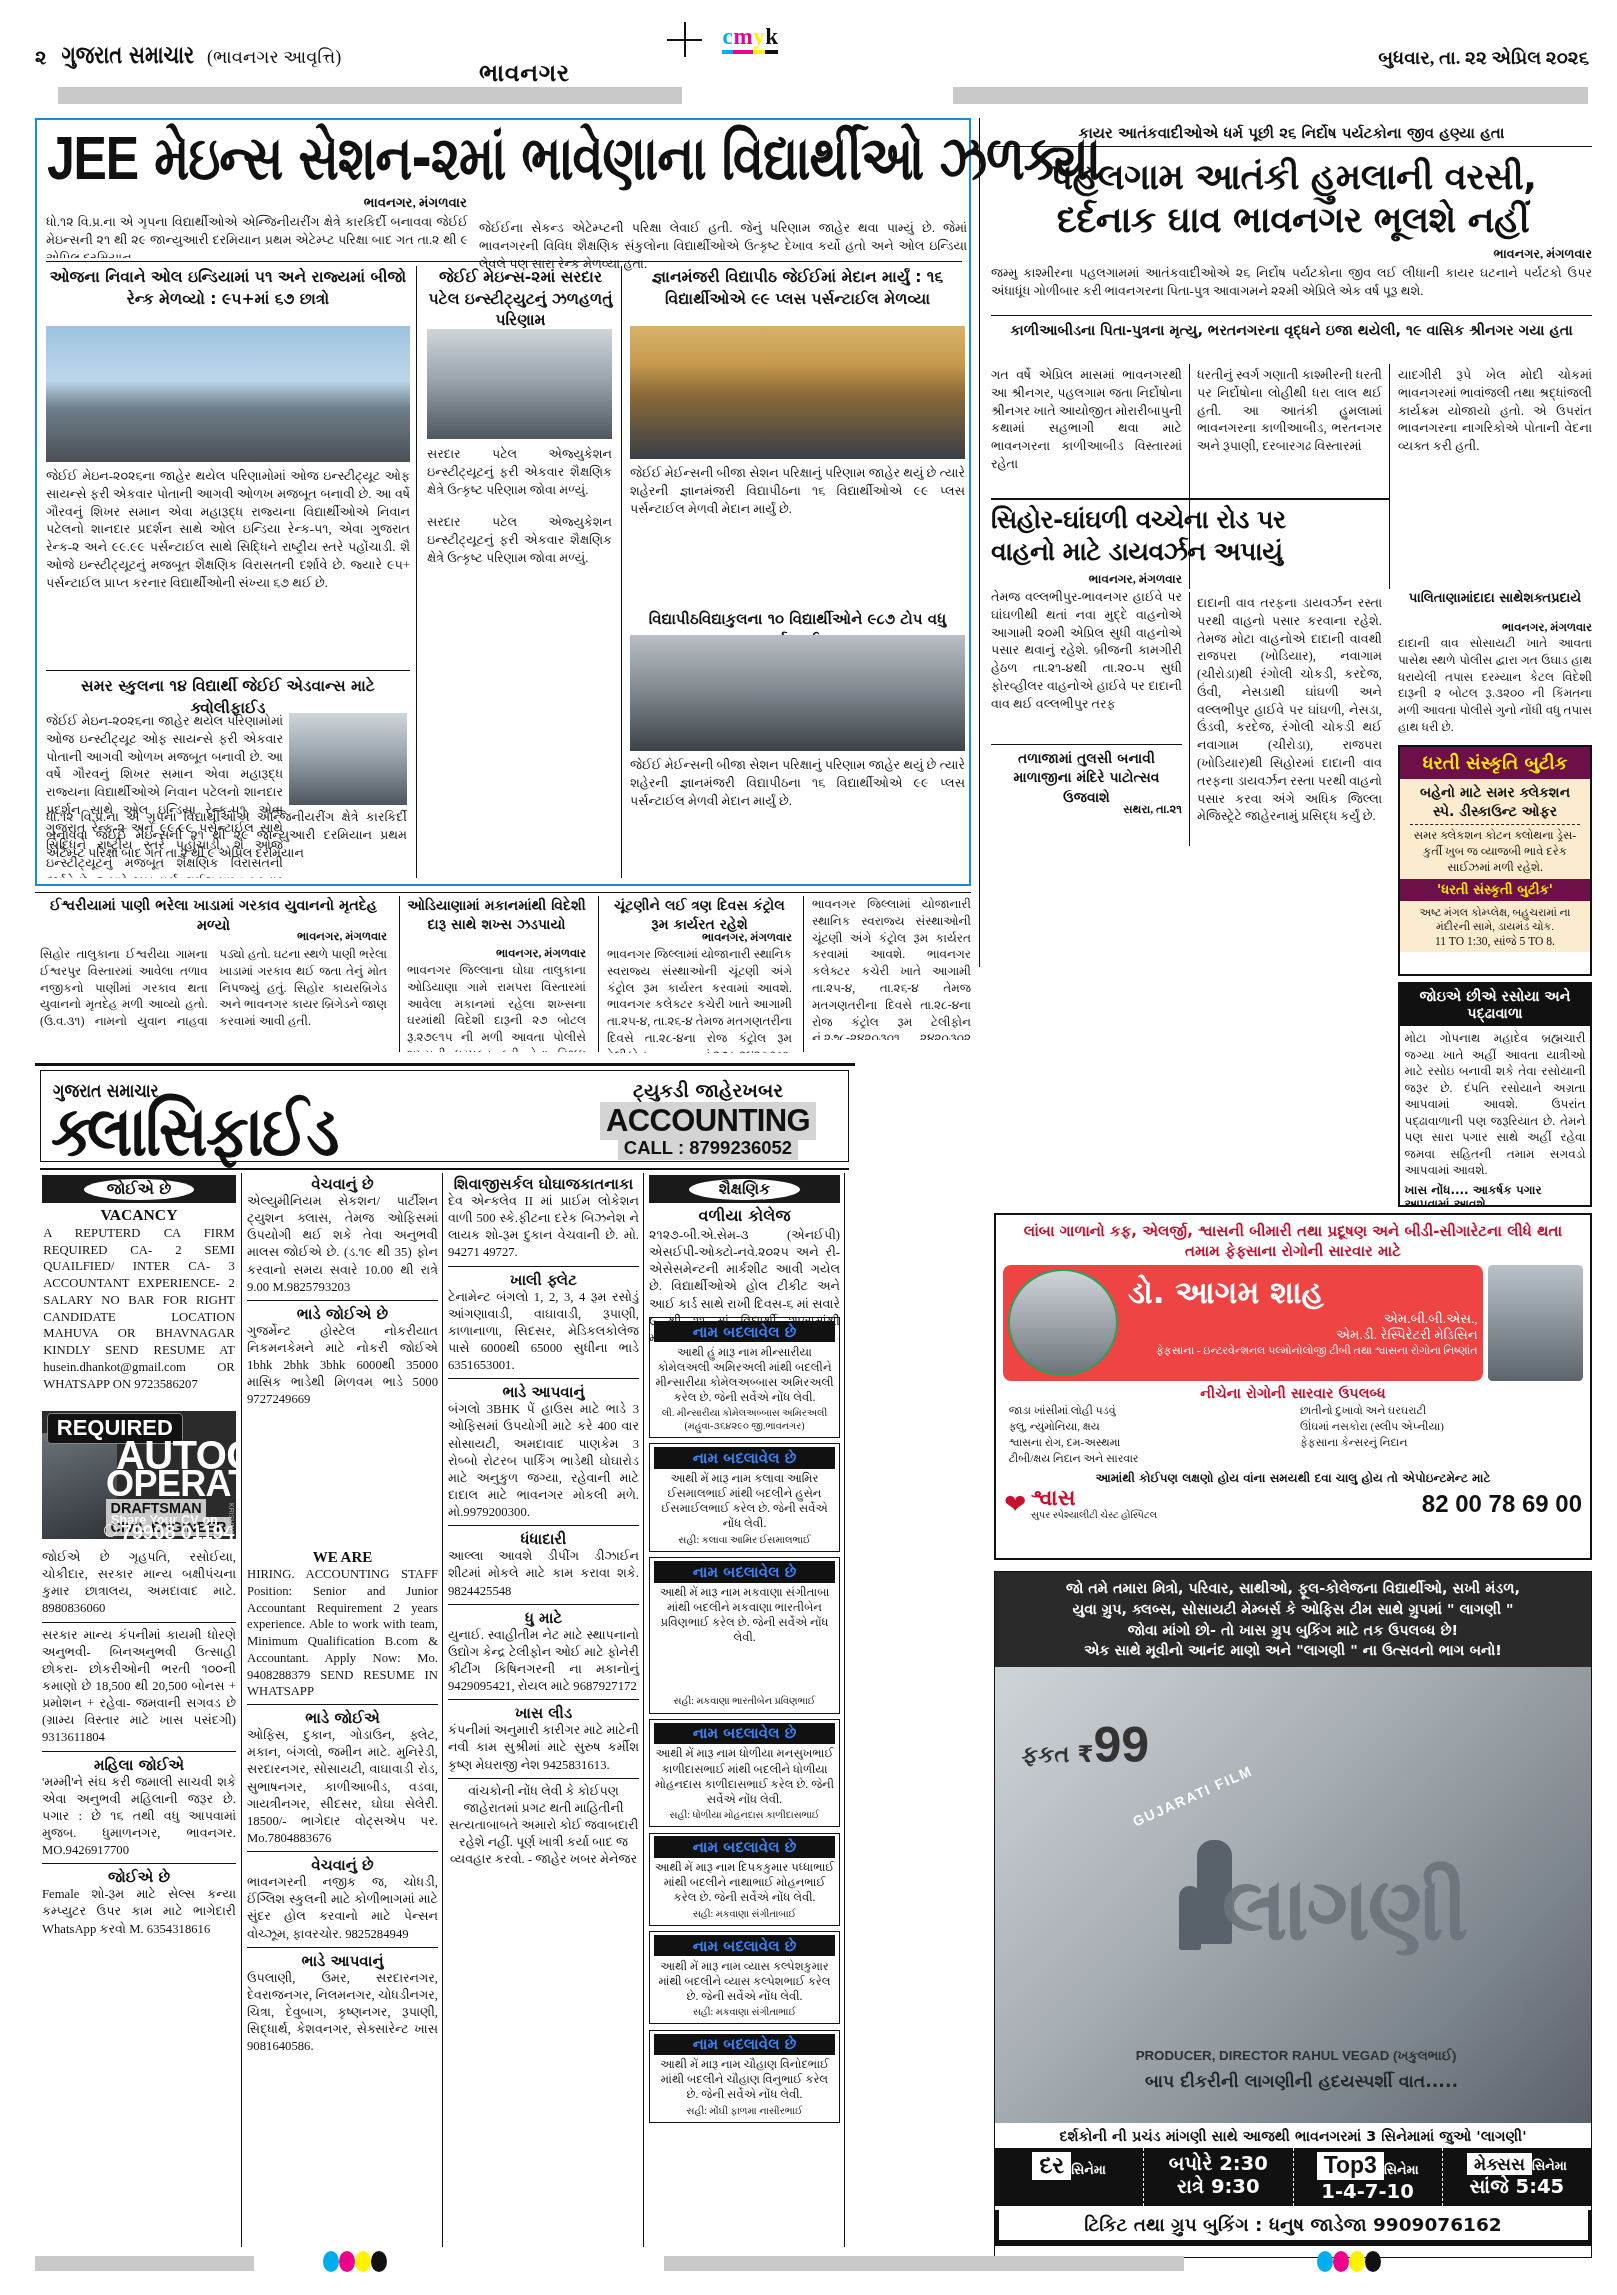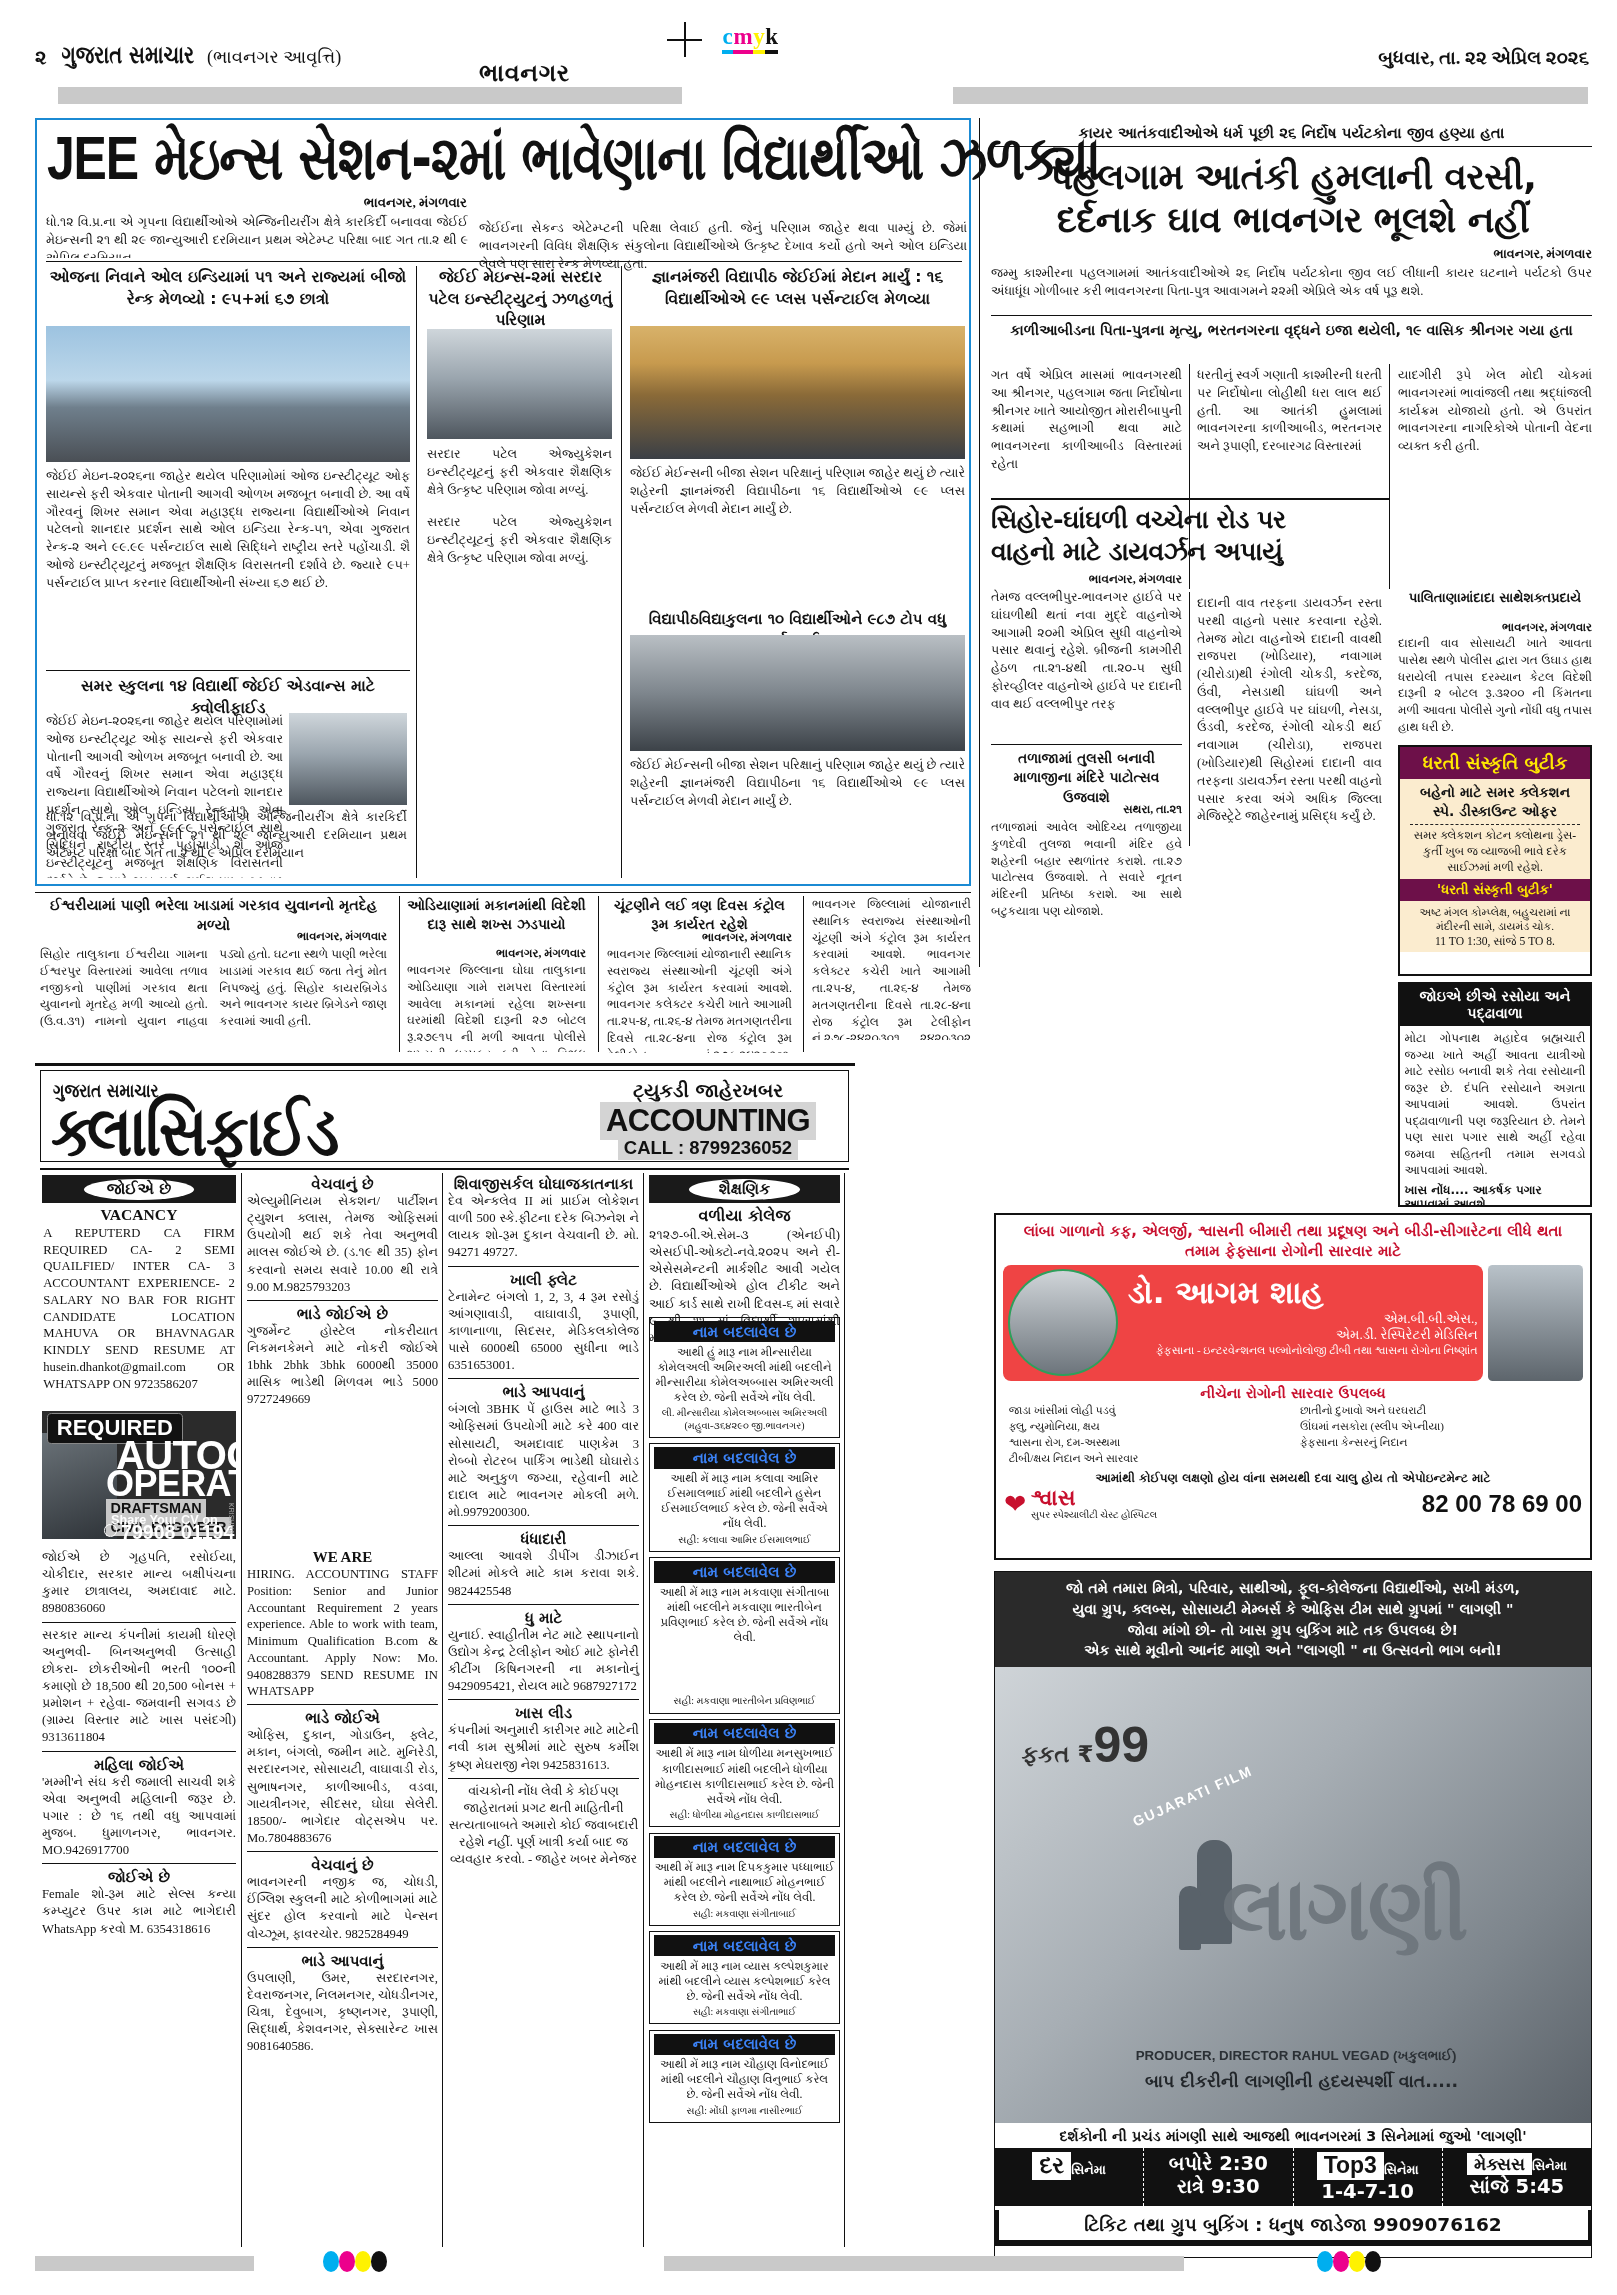--- a/index.html
+++ b/index.html
@@ -226,21 +226,20 @@
   <div class="bodysm" style="position:absolute;left:1197px;top:595px;width:185px;height:254px;">દાદાની વાવ તરફના ડાયવર્ઝન રસ્તા પરથી વાહનો પસાર કરવાના રહેશે. તેમજ મોટા વાહનોએ દાદાની વાવથી રાજપરા (ખોડિયાર), નવાગામ (ચીરોડા)થી રંગોલી ચોકડી, કરદેજ, ઉંવી, નેસડાથી ઘાંઘળી અને વલ્લભીપુર હાઈવે પર ઘાંઘળી, નેસડા, ઉંડવી, કરદેજ, રંગોલી ચોકડી થઈ નવાગામ (ચીરોડા), રાજપરા (ખોડિયાર)થી સિહોરમાં દાદાની વાવ તરફના ડાયવર્ઝન રસ્તા પરથી વાહનો પસાર કરવા અંગે અધિક જિલ્લા મેજિસ્ટ્રેટે જાહેરનામું પ્રસિદ્ધ કર્યું છે.</div>
   <div class="vrule" style="left:1189px;top:592px;height:254px;"></div>
 
   <div class="subhead" style="position:absolute;left:1398px;top:589px;width:194px;font-size:13.3px;">પાલિતાણામાંદાદા સાથેશક્તપ્રદાયે</div>
   <div class="byline" style="position:absolute;left:1398px;top:621px;width:194px;font-size:11.6px;">ભાવનગર, મંગળવાર</div>
   <div class="bodysm" style="position:absolute;left:1398px;top:635px;width:194px;height:101px;font-size:12px;">દાદાની વાવ સોસાયટી ખાતે આવતા પાસેથ સ્થળે પોલીસ દ્વારા ગત ઉઘાડ હાથ ધરાયેલી તપાસ દરમ્યાન કેટલ વિદેશી દારૂની ૨ બોટલ રૂ.૩૨૦૦ ની કિંમતના મળી આવતા પોલીસે ગુનો નોંધી વધુ તપાસ હાથ ધરી છે.</div>
 
   <div class="rule" style="left:991px;top:744px;width:191px;height:1.2px;"></div>
   <div class="subhead" style="position:absolute;left:991px;top:749px;width:191px;font-size:14px;">તળાજામાં તુલસી બનાવી માળાજીના મંદિરે પાટોત્સવ ઉજવાશે</div>
   <div class="byline" style="position:absolute;left:991px;top:803px;width:191px;font-size:11.6px;">સથરા, તા.૨૧</div>
-  <div class="bodysm" style="position:absolute;left:991px;top:819px;width:191px;height:136px;font-size:12px;">તળાજામાં આવેલ ઓદિચ્ય તળાજીયા કુળદેવી તુલજા ભવાની મંદિર હવે શહેરની બહાર સ્થળાંતર કરાશે. તા.૨૭ પાટોત્સવ ઉજવાશે. તે સવારે નૂતન મંદિરની પ્રતિષ્ઠા કરાશે. આ સાથે બટુકયાત્રા પણ યોજાશે.</div>
 
   <div class="adbox" style="left:1398px;top:745px;width:194px;height:231px;border-width:2.3px;">
     <div class="ad-purple ad-yellowtxt" style="font-size:18px;padding:5.2px 2.3px;">ધરતી સંસ્કૃતિ બુટીક</div>
     <div class="ad-cream" style="padding:4px 5.2px;">
       <div style="font-family:'DejaVu Sans',sans-serif;font-weight:bold;font-size:14px;text-align:center;line-height:1.32;">બહેનો માટે સમર ક્લેકશન</div>
       <div style="font-family:'DejaVu Sans',sans-serif;font-weight:bold;font-size:14px;text-align:center;line-height:1.32;">સ્પે. ડીસ્કાઉન્ટ ઓફર</div>
       <div style="border-top:1.7px dashed #222;margin:3.5px 4.6px;"></div>
       <div style="font-size:11.6px;text-align:center;line-height:1.35;">સમર ક્લેકશન કોટન ક્લોથના ડ્રેસ-કુર્તી ખુબ જ વ્યાજબી ભાવે દરેક સાઈઝમાં મળી રહેશે.</div>
     </div>
     <div class="ad-purple ad-yellowtxt" style="font-size:13.3px;padding:2.9px 1.7px;">'ધરતી સંસ્કૃતી બુટીક'</div>

